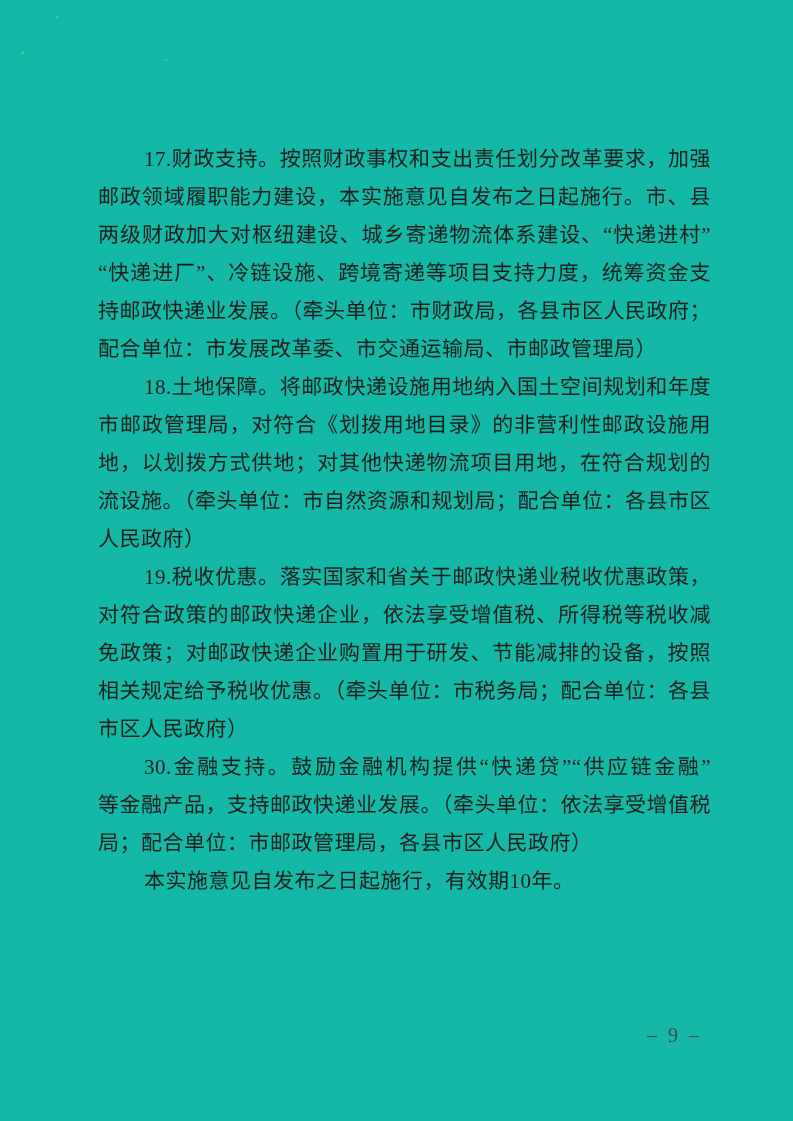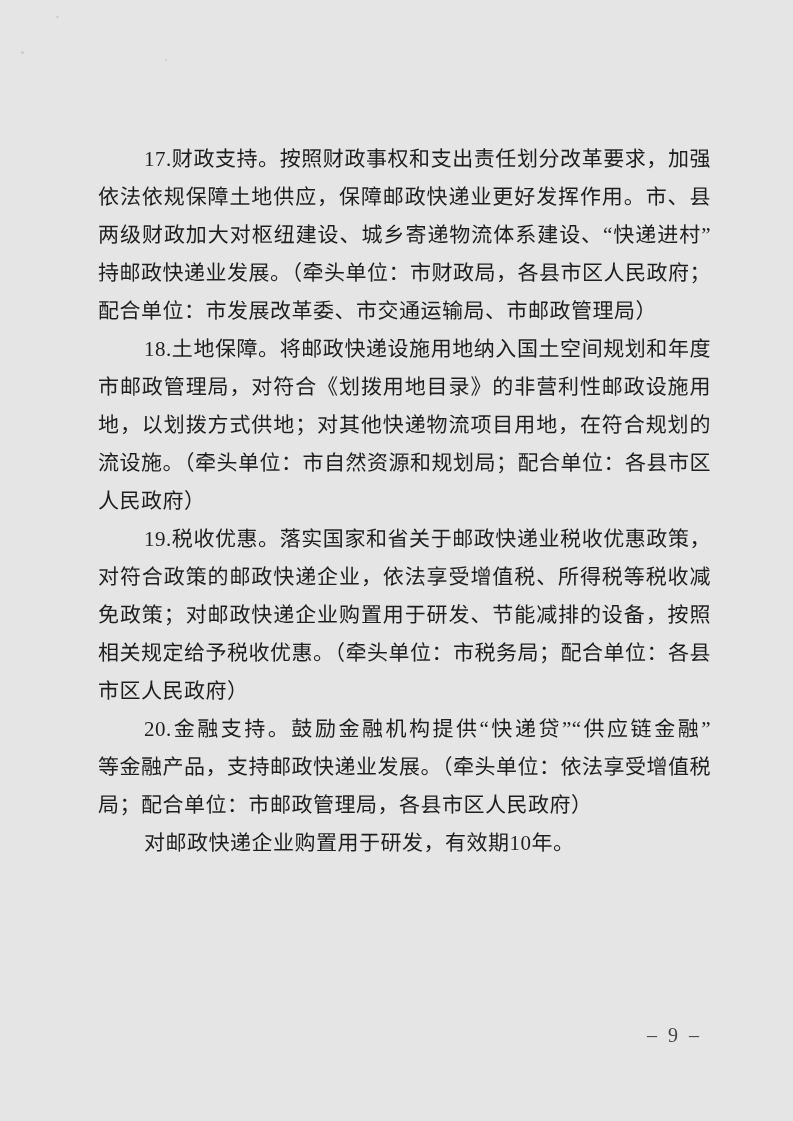--- a/index.html
+++ b/index.html
@@ -4,21 +4,21 @@
 <style>
   html, body {
     margin: 0;
     padding: 0;
     background: #ffffff;
   }
   .page {
     position: relative;
     width: 793px;
     height: 1121px;
-    background: #e5e5e5;
+    background: #14b8a6;
     overflow: hidden;
     font-family: "Liberation Serif", "DejaVu Serif", serif;
   }
   .text-block {
     position: absolute;
     left: 98px;
     top: 140px;
     width: 613px;
     font-size: 21px;
     line-height: 38px;
@@ -65,22 +65,23 @@
 </style>
 </head>
 <body>
 
 <div class="page">
 
   <main class="text-block">
 
     <section class="paragraph">
       <div class="line indent">17.财政支持。按照财政事权和支出责任划分改革要求，加强</div>
-      <div class="line">依法依规保障土地供应，保障邮政快递业更好发挥作用。市、县</div>
+      <div class="line">邮政领域履职能力建设，本实施意见自发布之日起施行。市、县</div>
       <div class="line">两级财政加大对枢纽建设、城乡寄递物流体系建设、“快递进村”</div>
+      <div class="line">“快递进厂”、冷链设施、跨境寄递等项目支持力度，统筹资金支</div>
       <div class="line">持邮政快递业发展。（牵头单位：市财政局，各县市区人民政府；</div>
       <div class="line short">配合单位：市发展改革委、市交通运输局、市邮政管理局）</div>
     </section>
 
     <section class="paragraph">
       <div class="line indent">18.土地保障。将邮政快递设施用地纳入国土空间规划和年度</div>
       <div class="line">市邮政管理局，对符合《划拨用地目录》的非营利性邮政设施用</div>
       <div class="line">地，以划拨方式供地；对其他快递物流项目用地，在符合规划的</div>
       <div class="line">流设施。（牵头单位：市自然资源和规划局；配合单位：各县市区</div>
       <div class="line short">人民政府）</div>
@@ -88,27 +89,27 @@
 
     <section class="paragraph">
       <div class="line indent">19.税收优惠。落实国家和省关于邮政快递业税收优惠政策，</div>
       <div class="line">对符合政策的邮政快递企业，依法享受增值税、所得税等税收减</div>
       <div class="line">免政策；对邮政快递企业购置用于研发、节能减排的设备，按照</div>
       <div class="line">相关规定给予税收优惠。（牵头单位：市税务局；配合单位：各县</div>
       <div class="line short">市区人民政府）</div>
     </section>
 
     <section class="paragraph">
-      <div class="line indent">20.金融支持。鼓励金融机构提供“快递贷”“供应链金融”</div>
+      <div class="line indent">30.金融支持。鼓励金融机构提供“快递贷”“供应链金融”</div>
       <div class="line">等金融产品，支持邮政快递业发展。（牵头单位：依法享受增值税</div>
       <div class="line short">局；配合单位：市邮政管理局，各县市区人民政府）</div>
     </section>
 
     <section class="paragraph">
-      <div class="line indent short">对邮政快递企业购置用于研发，有效期10年。</div>
+      <div class="line indent short">本实施意见自发布之日起施行，有效期10年。</div>
     </section>
 
   </main>
 
   <div class="page-number">– 9 –</div>
 
   <span class="speck s1"></span>
   <span class="speck s2"></span>
   <span class="speck s3"></span>
 

